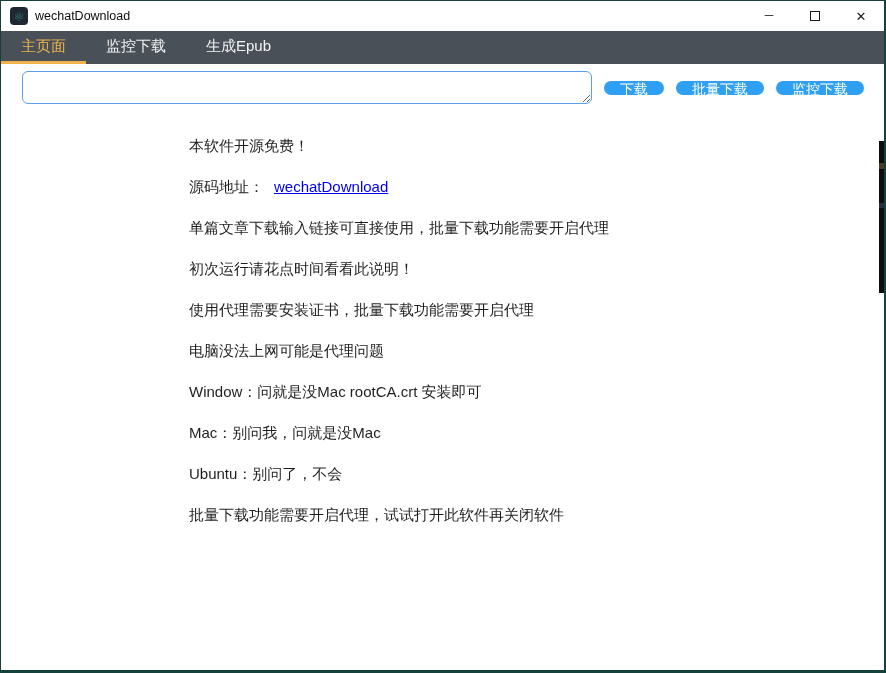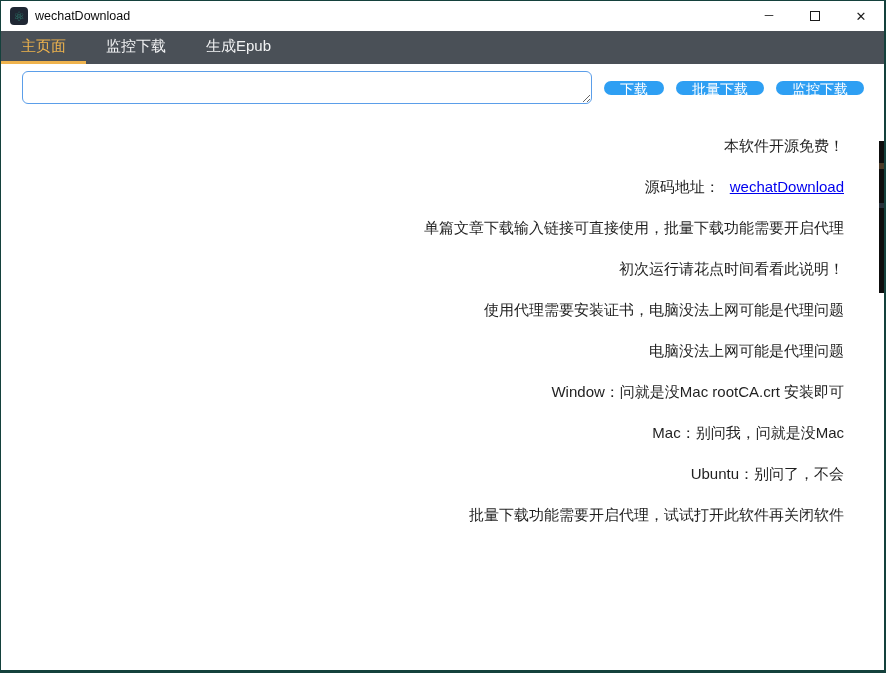--- a/index.html
+++ b/index.html
@@ -66,21 +66,20 @@
     cursor:pointer;flex:0 0 auto;
   }
   .btn+.btn{margin-left:12px;}
   .btn-sm{width:60px;}
   .btn-md{width:88px;}
   
   .instructions{position:absolute;left:188px;top:134px;right:40px;}
   .instructions p{
     font-size:15px;line-height:21px;margin:0 0 20px 0;color:var(--text-color);
     white-space:nowrap;
-    text-align:right;
   }
   .instructions a{color:var(--link-blue);text-decoration:underline;margin-left:10px;}
   
   .bg-artifact{
     position:absolute;right:0;top:140px;width:5px;height:152px;background:#0e0e0e;
   }
   .bg-artifact .spec1{position:absolute;top:22px;left:0;width:100%;height:6px;background:#4a3a28;}
   .bg-artifact .spec2{position:absolute;top:62px;left:0;width:100%;height:5px;background:#27313a;}
 </style>
 </head>
@@ -123,21 +122,21 @@
     <button class="btn btn-sm">下载</button>
     <button class="btn btn-md">批量下载</button>
     <button class="btn btn-md">监控下载</button>
   </div>
 
   <div class="instructions">
     <p>本软件开源免费！</p>
     <p><span>源码地址：</span><a href="#">wechatDownload</a></p>
     <p>单篇文章下载输入链接可直接使用，批量下载功能需要开启代理</p>
     <p>初次运行请花点时间看看此说明！</p>
-    <p>使用代理需要安装证书，电脑没法上网可能是代理问题</p>
+    <p>使用代理需要安装证书，批量下载功能需要开启代理</p>
     <p>电脑没法上网可能是代理问题</p>
     <p>Window：问就是没Mac rootCA.crt 安装即可</p>
     <p>Mac：别问我，问就是没Mac</p>
     <p>Ubuntu：别问了，不会</p>
     <p>批量下载功能需要开启代理，试试打开此软件再关闭软件</p>
   </div>
 
   <div class="bg-artifact">
     <div class="spec1"></div>
     <div class="spec2"></div>

